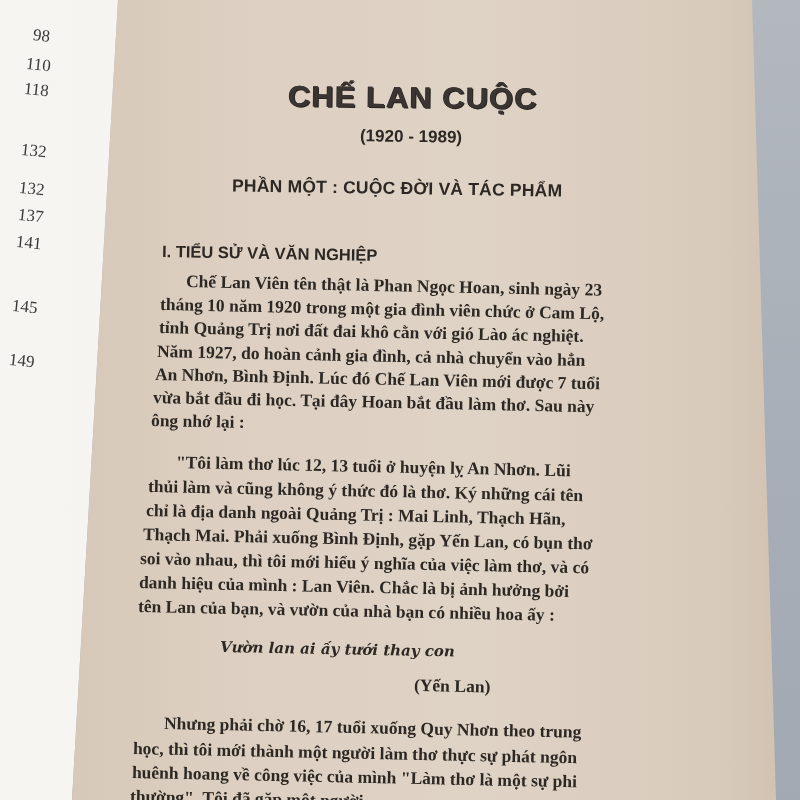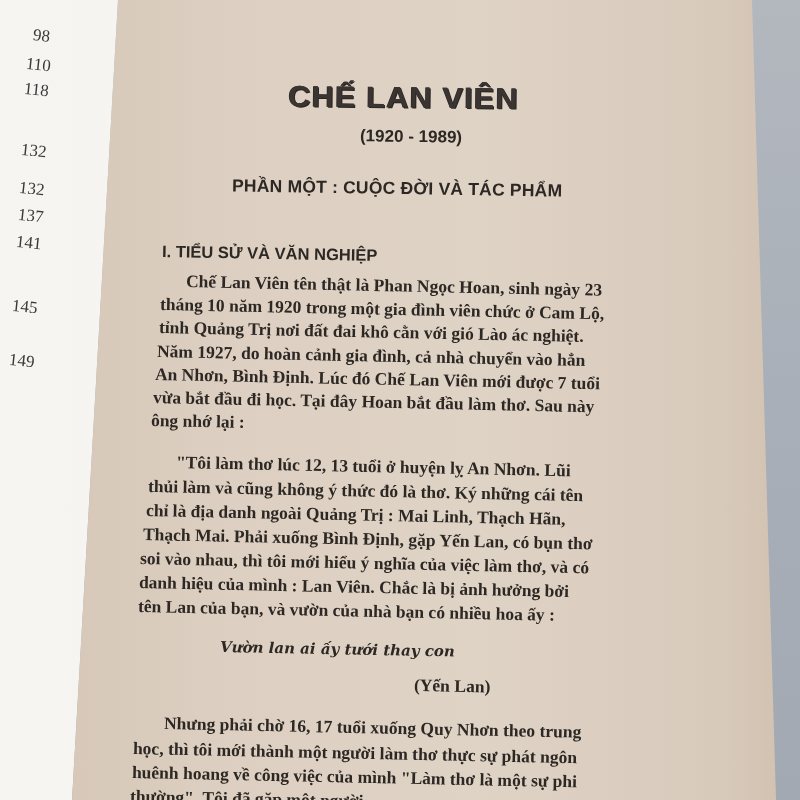--- a/index.html
+++ b/index.html
@@ -74,21 +74,21 @@
   <span class="toc-num" style="left:24px;top:80px">118</span>
   <span class="toc-num" style="left:21px;top:141px">132</span>
   <span class="toc-num" style="left:19px;top:179px">132</span>
   <span class="toc-num" style="left:18px;top:206px">137</span>
   <span class="toc-num" style="left:16px;top:233px">141</span>
   <span class="toc-num" style="left:12px;top:297px">145</span>
   <span class="toc-num" style="left:9px;top:351px">149</span>
 </div>
 
 <div class="content">
-  <div class="title">CHẾ LAN VIÊN</div>
+  <div class="title">CHẾ LAN CUỘC</div>
   <div class="years">(1920 - 1989)</div>
   <div class="part-title">PHẦN MỘT : CUỘC ĐỜI VÀ TÁC PHẨM</div>
   <div class="section-title">I. TIỂU SỬ VÀ VĂN NGHIỆP</div>
 
   <div>
     <div class="line" style="left:186px;top:271px;transform:rotate(1.2deg)">Chế Lan Viên tên thật là Phan Ngọc Hoan, sinh ngày 23</div>
     <div class="line" style="left:160px;top:294px;transform:rotate(1.2deg)">tháng 10 năm 1920 trong một gia đình viên chức ở Cam Lộ,</div>
     <div class="line" style="left:159px;top:317px;transform:rotate(1.2deg)">tỉnh Quảng Trị nơi đất đai khô cằn với gió Lào ác nghiệt.</div>
     <div class="line" style="left:157px;top:341px;transform:rotate(1.2deg)">Năm 1927, do hoàn cảnh gia đình, cả nhà chuyển vào hẳn</div>
     <div class="line" style="left:155px;top:364px;transform:rotate(1.2deg)">An Nhơn, Bình Định. Lúc đó Chế Lan Viên mới được 7 tuổi</div>

